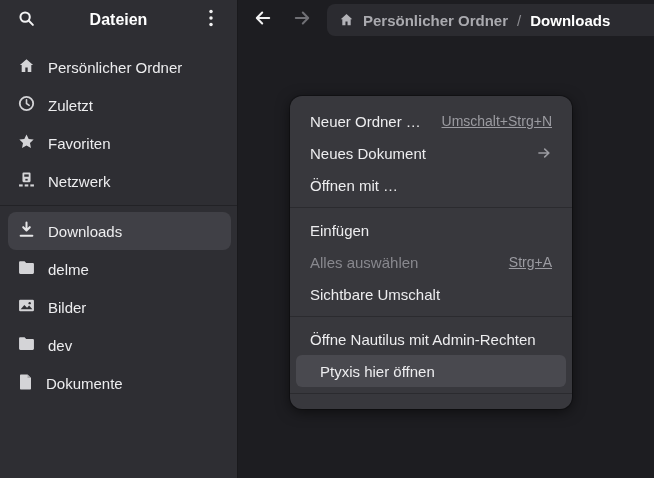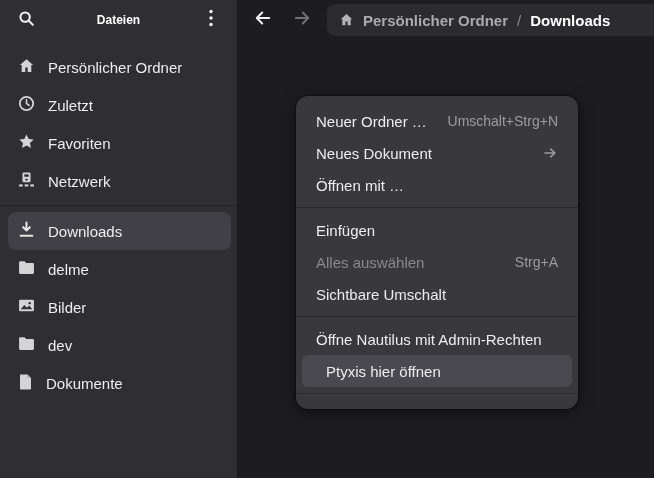--- a/index.html
+++ b/index.html
@@ -16,21 +16,21 @@
   .sidebar {
     position: absolute; left: 0; top: 0; width: 238px; height: 478px;
     background: #2e2e33;
     border-right: 1px solid #19191c;
   }
   .sidebar-header {
     height: 40px; display: flex; align-items: center;
     padding: 0 14px;
   }
   .sidebar-title {
-    flex: 1; text-align: center; font-weight: 700; font-size: 12px; color: #ffffff;
+    flex: 1; text-align: center; font-weight: 700; font-size: 16px; color: #ffffff;
   }
   .icon-btn {
     width: 24px; height: 24px; display: flex; align-items: center; justify-content: center;
     border-radius: 6px; flex: 0 0 auto;
   }
   .side-list { padding: 8px 6px 0 8px; }
   .side-item {
     height: 38px; display: flex; align-items: center; gap: 13px;
     padding: 0 10px; border-radius: 8px; font-size: 15px; color: #ededef;
     cursor: default; white-space: nowrap;
@@ -67,21 +67,21 @@
     padding: 9px 0; font-size: 15px;
   }
   .menu-item {
     height: 32px; margin: 0 6px; padding: 0 14px; border-radius: 6px;
     display: flex; align-items: center; gap: 12px; color: #ededef;
     white-space: nowrap;
   }
   .menu-item .grow { flex: 1; }
   .menu-item.highlighted { background: #49494f; padding-left: 24px; }
   .menu-item.disabled .menu-label { color: #88888e; }
-  .menu-shortcut { color: #9b9ba1; font-size: 14px; }
+  .menu-shortcut { color: #9b9ba1; font-size: 14px; text-decoration: underline; }
   .menu-sep { height: 1px; background: #2b2b2f; margin: 6px 0; }
   .submenu-arrow { color: #9b9ba1; display: flex; }
 </style>
 </head>
 <body>
 
 <aside class="sidebar">
   <div class="sidebar-header">
     <div class="icon-btn">
       <span>
@@ -214,21 +214,21 @@
     <span style="display:flex;">
       <svg width="15" height="14" viewBox="0 0 16 16">
           <path d="M8 1.2 1.4 7h1.8v7h3.6v-4.4h2.4V14h3.6V7h1.8z" fill="#b3b3b8"></path>
         </svg>
     </span>
     <span class="crumb-dim">Persönlicher Ordner</span>
     <span class="crumb-sep">/</span>
     <span class="crumb-current">Downloads</span>
   </div>
 
-  <div class="context-menu" style="left:52px; top:96px;margin-left:6px;">
+  <div class="context-menu" style="left:52px; top:96px;">
     <div class="menu-item">
       <span class="menu-label grow">Neuer Ordner …</span>
       <span class="menu-shortcut">Umschalt+Strg+N</span>
     </div>
     <div class="menu-item">
       <span class="menu-label grow">Neues Dokument</span>
       <span class="submenu-arrow">
         <svg width="16" height="14" viewBox="0 0 18 16">
             <path d="M9.8 3.5 14.6 8l-4.8 4.5M14.2 8h-11" fill="none" stroke="#9b9ba1" stroke-width="1.8" stroke-linecap="round" stroke-linejoin="round"></path>
           </svg>

